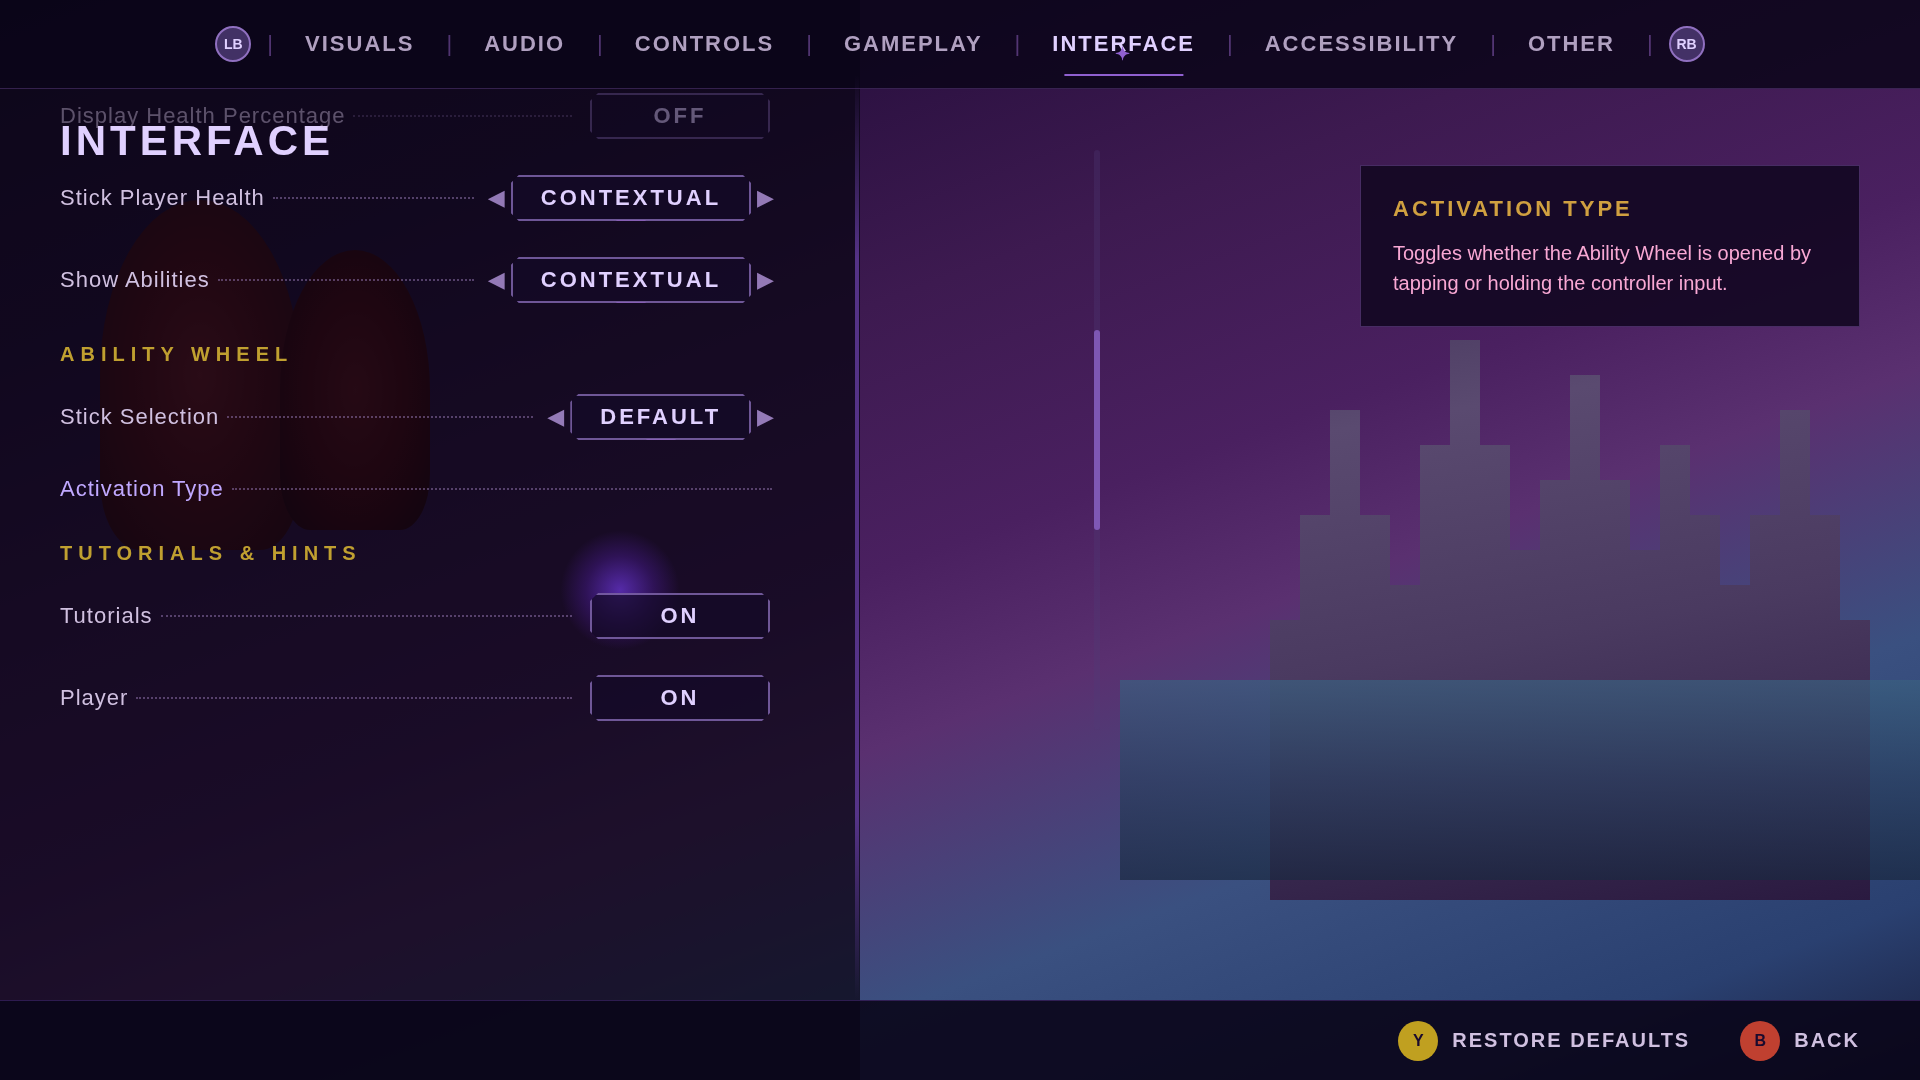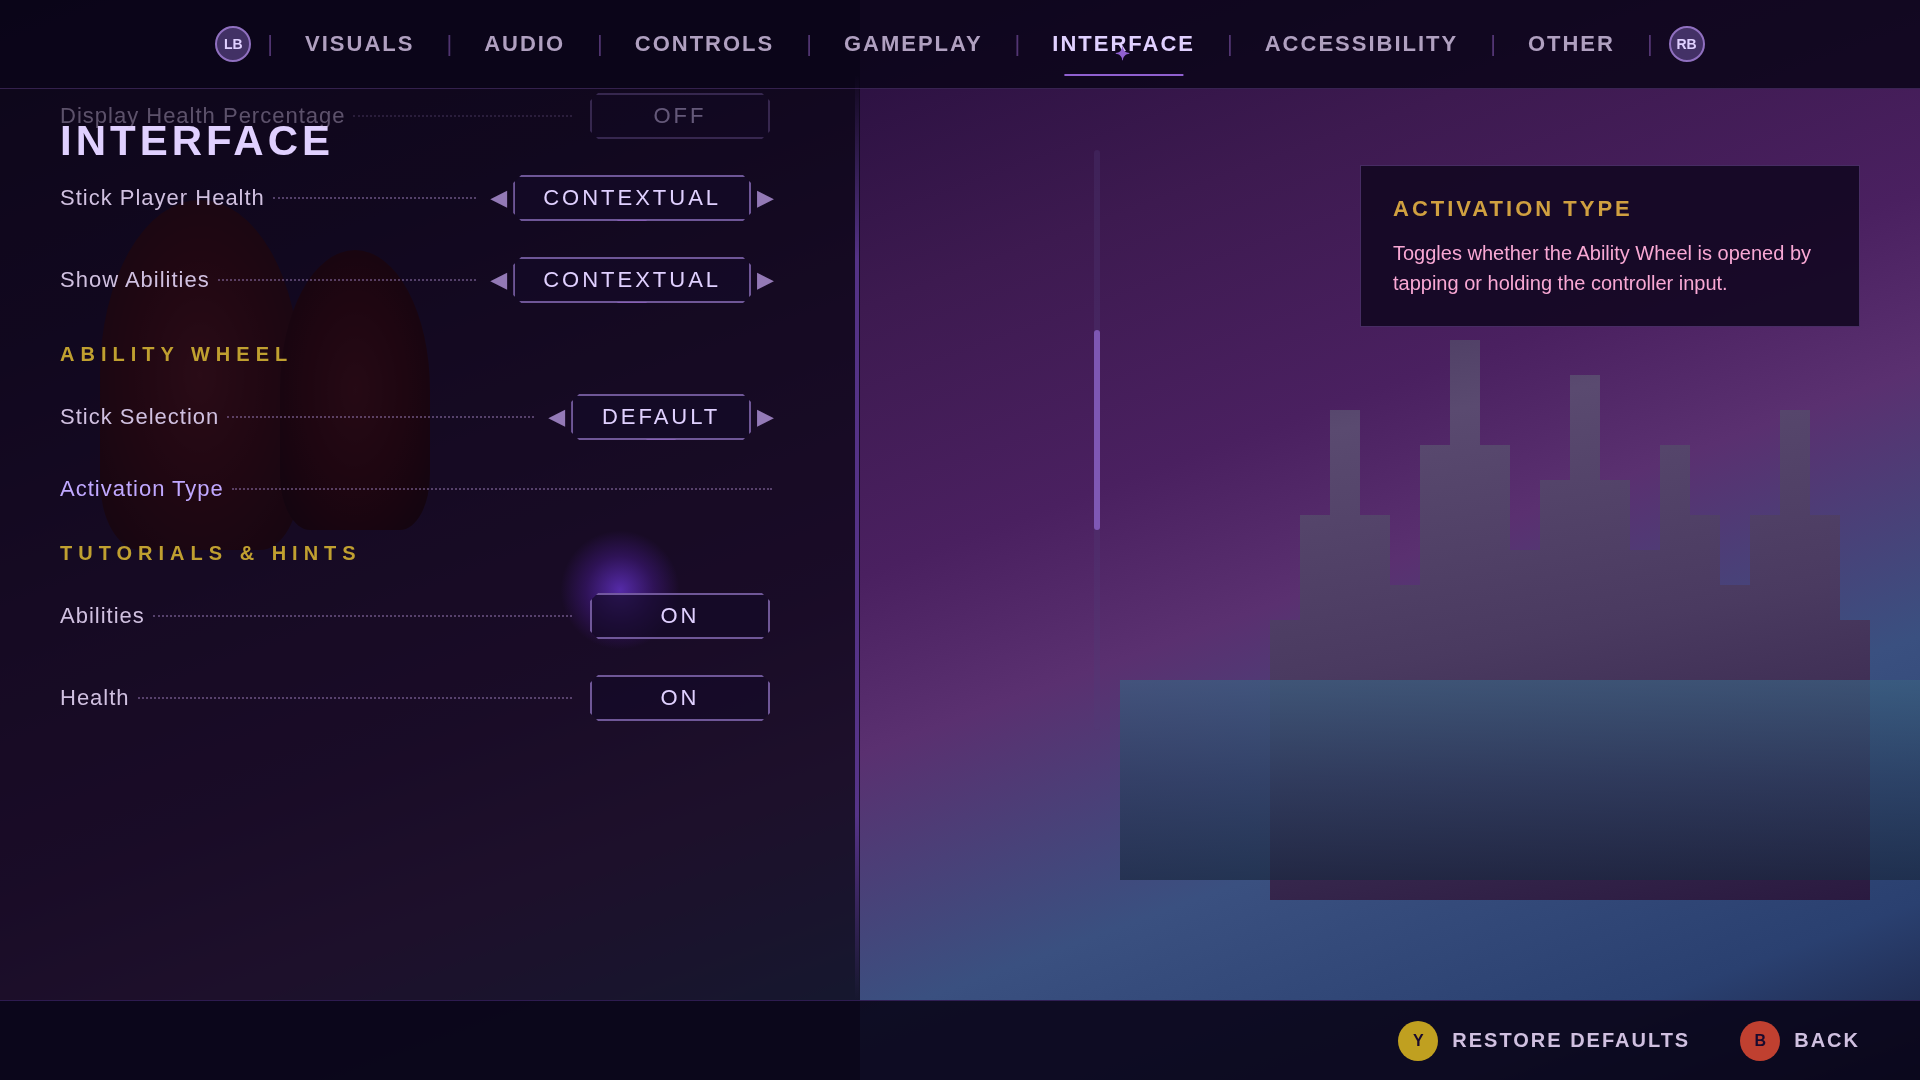--- a/index.html
+++ b/index.html
@@ -246,21 +246,21 @@
       min-width: 200px;
       justify-content: center;
       position: relative;
     }
 
     .selector-box {
       border: 2px solid rgba(150, 120, 200, 0.7);
       background: rgba(20, 10, 40, 0.7);
       color: #e0d0ff;
       font-size: 22px;
-      font-weight: 400;
+      font-weight: 700;
       letter-spacing: 3px;
       text-transform: uppercase;
       padding: 8px 28px;
       min-width: 180px;
       text-align: center;
       position: relative;
       clip-path: polygon(8px 0%, calc(100% - 8px) 0%, 100% 8px, 100% calc(100% - 8px), calc(100% - 8px) 100%, 8px 100%, 0% calc(100% - 8px), 0% 8px);
     }
 
     .selector-box.active-selector {
@@ -509,29 +509,29 @@
 
       <div class="setting-row active" style="position:relative;">
         <span class="setting-label active-label">Activation Type</span>
         <div class="dots"></div>
       </div>
       <div class="activation-glow"></div>
 
       <div class="section-header">TUTORIALS &amp; HINTS</div>
 
       <div class="setting-row">
-        <span class="setting-label">Abilities</span>
+        <span class="setting-label">Tutorials</span>
         <div class="dots"></div>
         <div class="value-selector">
           <div class="selector-box">ON</div>
         </div>
       </div>
 
       <div class="setting-row">
-        <span class="setting-label">Health</span>
+        <span class="setting-label">Player</span>
         <div class="dots"></div>
         <div class="value-selector">
           <div class="selector-box">ON</div>
         </div>
       </div>
 
     </div>
   </div>
 
   <div class="vertical-divider"></div>

